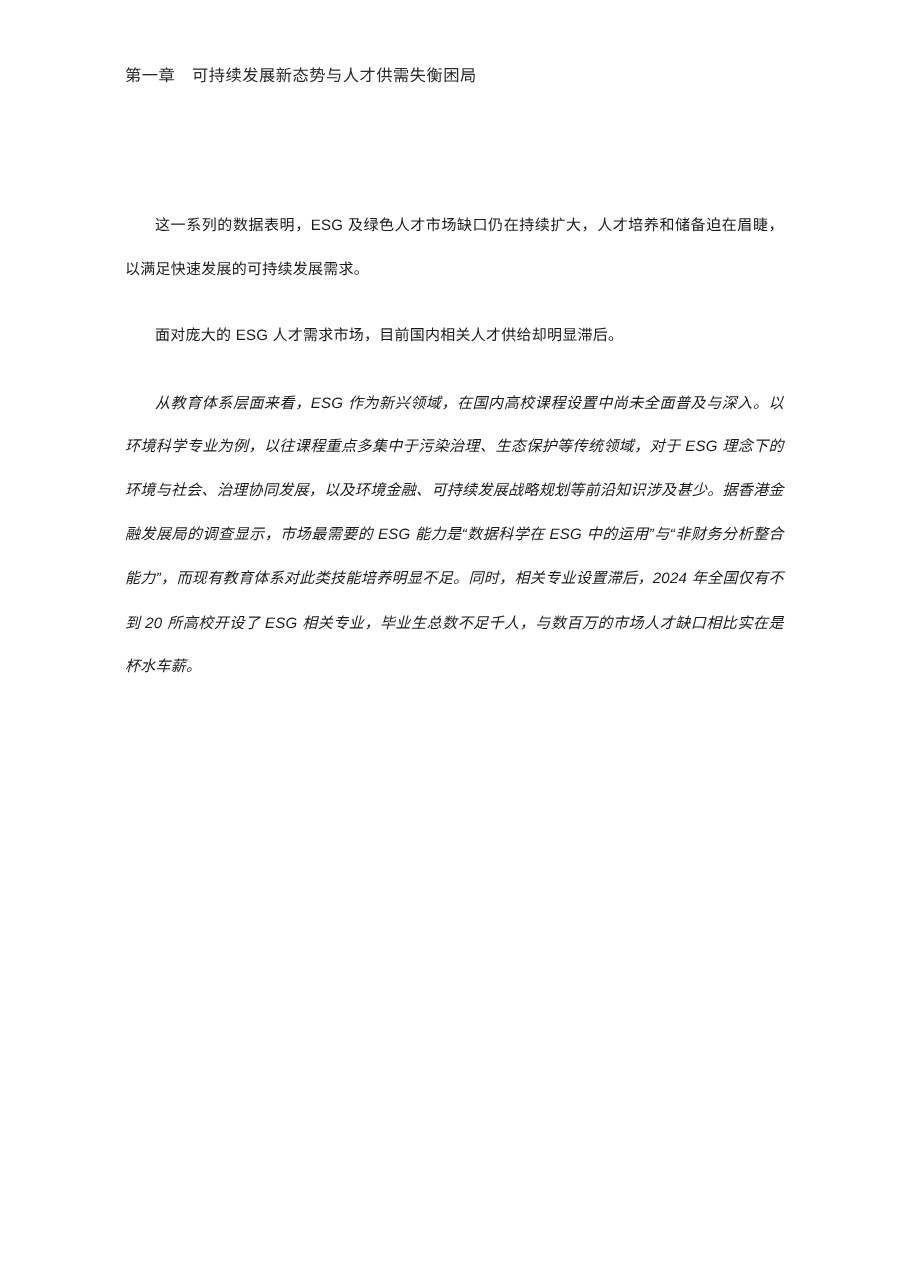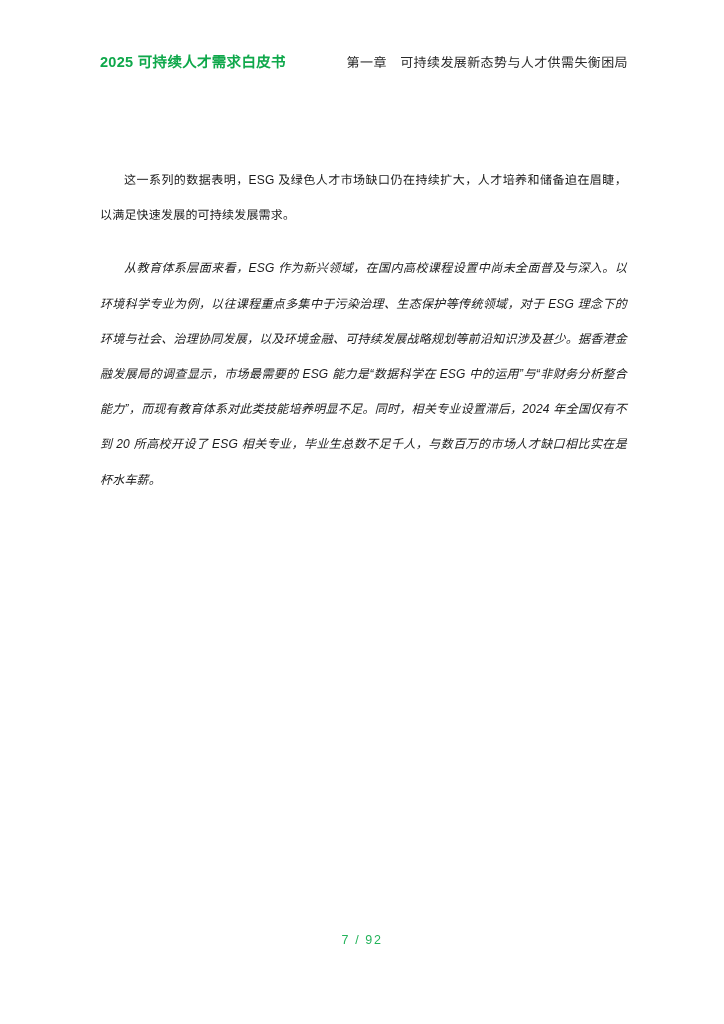--- a/index.html
+++ b/index.html
@@ -100,32 +100,29 @@
     letter-spacing: 1.6px;
     font-family: "Liberation Sans", "DejaVu Sans", sans-serif;
   }
 </style>
 </head>
 <body>
 
 <div class="page">
 
   <div class="page-header">
-    <div class="header-title">2025 可持续人才需求白皮书</div>
     <div class="header-chapter">第一章　可持续发展新态势与人才供需失衡困局</div>
   </div>
 
   <div class="content">
 
     <p class="para">这一系列的数据表明，ESG 及绿色人才市场缺口仍在持续扩大，人才培养和储备迫在眉睫，以满足快速发展的可持续发展需求。</p>
 
 
+    <p class="para">面对庞大的 ESG 人才需求市场，目前国内相关人才供给却明显滞后。</p>
 
     <p class="para gap-before-long">从教育体系层面来看，ESG 作为新兴领域，在国内高校课程设置中尚未全面普及与深入。以环境科学专业为例，以往课程重点多集中于污染治理、生态保护等传统领域，对于 ESG 理念下的环境与社会、治理协同发展，以及环境金融、可持续发展战略规划等前沿知识涉及甚少。据香港金融发展局的调查显示，市场最需要的 ESG 能力是“数据科学在 ESG 中的运用”与“非财务分析整合能力”，而现有教育体系对此类技能培养明显不足。同时，相关专业设置滞后，2024 年全国仅有不到 20 所高校开设了 ESG 相关专业，毕业生总数不足千人，与数百万的市场人才缺口相比实在是杯水车薪。</p>
 
 
   </div>
 
-  <div class="page-footer">
-    <span class="page-number">7 / 92</span>
-  </div>
 
 </div>
 
 </body></html>

